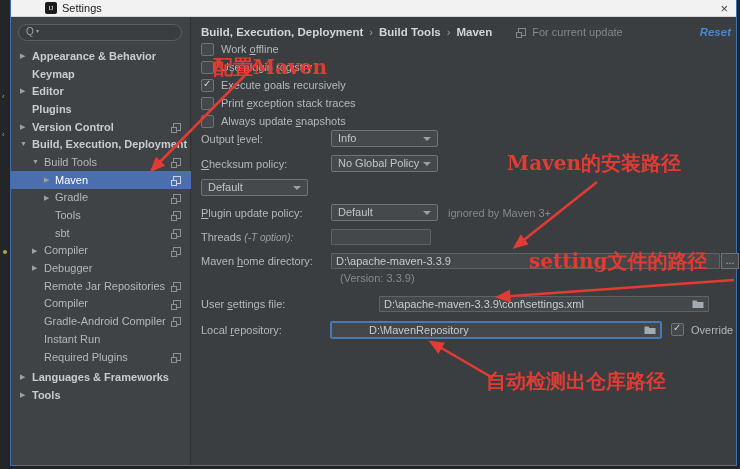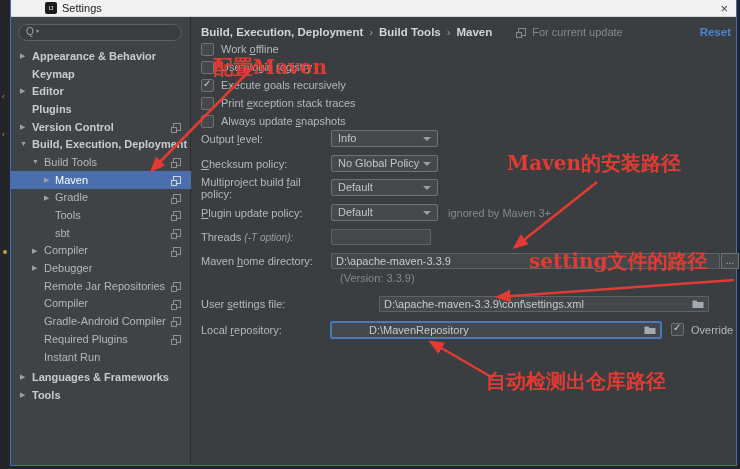--- a/index.html
+++ b/index.html
@@ -44,21 +44,21 @@
   .scope-ic::after{content:"";position:absolute;left:-3px;bottom:-3px;width:4px;height:4px;background:#3f4346;border:1px solid #8d9193;}
   .trow.selected .scope-ic{border-color:#cdd3d8;} .trow.selected .scope-ic::after{background:#4b6eaf;border-color:#cdd3d8;}
   
   .main{position:absolute;left:181px;top:0;width:544px;height:448px;background:#3a3e41;}
   .breadcrumb{position:absolute;left:9px;right:5px;top:7px;height:16px;display:flex;align-items:center;font-size:11.5px;}
   .crumb{font-weight:bold;color:#d3d5d7;}
   .crumb-sep{color:#9da0a3;margin:0 6px;font-size:11px;}
   .scope-group{display:flex;align-items:center;margin-left:26px;color:#85888b;font-size:11px;}
   .scope-group .scope-ic2{position:relative;width:6px;height:6px;border:1px solid #85888b;margin-right:6px;}
   .scope-group .scope-ic2::after{content:"";position:absolute;left:-3px;bottom:-3px;width:4px;height:4px;background:#3a3e41;border:1px solid #85888b;}
-  .reset{margin-left:auto;color:#4a86d2;font-weight:bold;font-size:11.5px;cursor:pointer;}
+  .reset{margin-left:auto;color:#4a86d2;font-weight:bold;font-size:11.5px;cursor:pointer;font-style:italic;}
   .cbrow{position:absolute;left:9px;height:16px;display:flex;align-items:center;font-size:11px;color:#b4b8bc;}
   .cbox{width:11px;height:11px;background:#44484a;border:1px solid #6f7375;border-radius:2px;margin-right:7px;
     position:relative;box-sizing:content-box;flex:none;}
   .cbox .chk{position:absolute;left:1px;top:-2px;font-size:10px;color:#d3d6d9;}
   .u{text-decoration:underline;}
   .frow{position:absolute;left:9px;height:17px;display:flex;align-items:center;font-size:11px;color:#b4b8bc;}
   .flabel{width:130px;flex:none;}
   .combo{position:relative;width:107px;height:17px;background:#46494b;border:1px solid #6f7375;border-radius:2px;
     box-sizing:border-box;color:#c2c5c8;font-size:11px;line-height:15px;padding-left:6px;cursor:pointer;flex:none;}
   .combo .carrow{position:absolute;right:6px;top:6px;width:0;height:0;border-left:4px solid transparent;
@@ -167,25 +167,25 @@
           </div>
           <div class="trow l1n">
             <span class="tlabel">Compiler</span>
             <span class="scope-ic"></span>
           </div>
           <div class="trow l1n">
             <span class="tlabel">Gradle-Android Compiler</span>
             <span class="scope-ic"></span>
           </div>
           <div class="trow l1n">
+            <span class="tlabel">Instant Run</span>
+          </div>
+          <div class="trow l1n">
             <span class="tlabel">Required Plugins</span>
             <span class="scope-ic"></span>
-          </div>
-          <div class="trow l1n">
-            <span class="tlabel">Instant Run</span>
           </div>
           <div class="trow bold l0 gap">
             <span class="tarrow">▶</span>
             <span class="tlabel">Languages &amp; Frameworks</span>
           </div>
           <div class="trow bold l0">
             <span class="tarrow">▶</span>
             <span class="tlabel">Tools</span>
           </div>
         </div>
@@ -239,21 +239,20 @@
 
         <div class="frow" style="top:113px;">
           <span class="flabel"><span>Output </span><span class="u">l</span><span>evel:</span></span>
           <span class="combo"><span>Info</span><span class="carrow"></span></span>
         </div>
         <div class="frow" style="top:138px;">
           <span class="flabel"><span></span><span class="u">C</span><span>hecksum policy:</span></span>
           <span class="combo"><span>No Global Policy</span><span class="carrow"></span></span>
         </div>
         <div class="frow" style="top:162px;">
-          <span class="flabel"><span>Multiproject build </span><span class="u">f</span><span>ail policy:</span></span>
           <span class="combo"><span>Default</span><span class="carrow"></span></span>
         </div>
         <div class="frow" style="top:187px;">
           <span class="flabel"><span></span><span class="u">P</span><span>lugin update policy:</span></span>
           <span class="combo"><span>Default</span><span class="carrow"></span></span>
           <span class="fnote">ignored by Maven 3+</span>
         </div>
         <div class="frow" style="top:211px;">
           <span class="flabel"><span>Threads</span><span class="hint">(-T option):</span></span>
           <input class="tfield" style="width: 100px;" value="">

